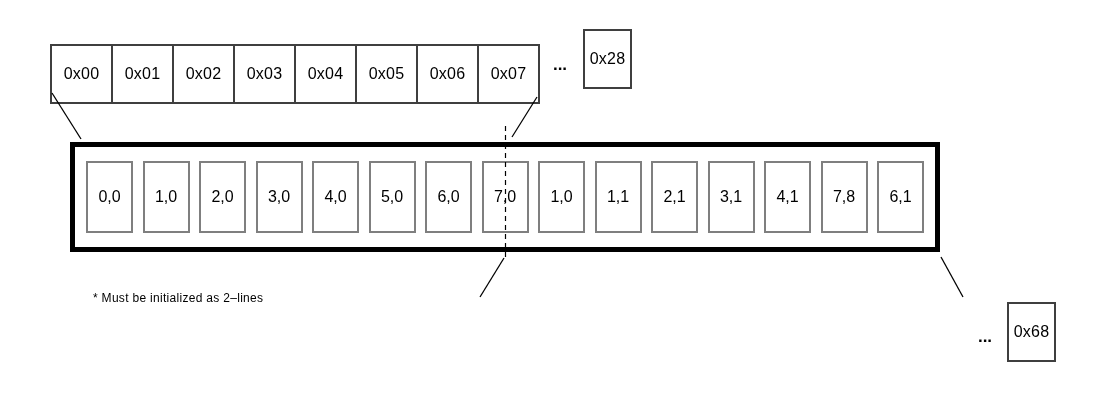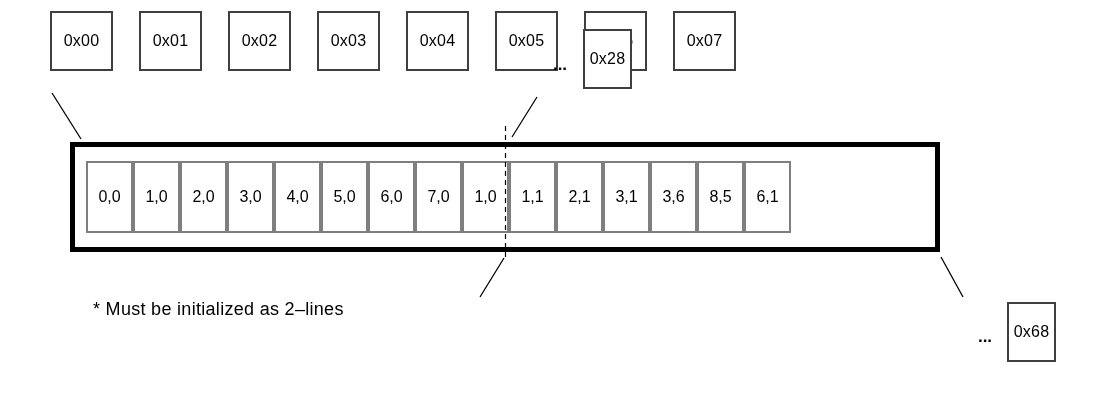--- a/index.html
+++ b/index.html
@@ -15,21 +15,21 @@
     font-family: "Liberation Sans", sans-serif;
     color: #000000;
     overflow: hidden;
   }
 
   
   .mem-row {
     position: absolute;
     display: flex;
   }
-  .mem-row.top    { left: 50px;  top: 11px; gap: 28px; }
+  .mem-row.top    { left: 50px;  top: 44px; }
   .mem-row.bottom { left: 478px; top: 302px; }
 
   .mem-cell {
     box-sizing: border-box;
     width: 63px;
     height: 60px;
     border: 2px solid #3f3f3f;
     background: #ffffff;
     display: flex;
     align-items: center;
@@ -70,40 +70,40 @@
     position: absolute;
     left: 70px;
     top: 142px;
     width: 870px;
     height: 110px;
     box-sizing: border-box;
     border: 5px solid #000000;
     background: #ffffff;
     display: flex;
     align-items: center;
-    justify-content: flex-start;
+    justify-content: space-between;
     padding: 12px 11px;
   }
   .buffer-cell {
     box-sizing: border-box;
     width: 47px;
     height: 72px;
     border: 2px solid #7f7f7f;
     background: #ffffff;
     display: flex;
     align-items: center;
     justify-content: center;
     font-size: 16px;
   }
 
   .footnote {
     position: absolute;
     left: 93px;
-    top: 299px;
-    font-size: 18px;
+    top: 291px;
+    font-size: 12px;
     letter-spacing: 0.3px;
   }
 
   .overlay {
     position: absolute;
     left: 0;
     top: 0;
     pointer-events: none;
   }
 </style>
@@ -131,22 +131,22 @@
     <div class="buffer-cell">2,0</div>
     <div class="buffer-cell">3,0</div>
     <div class="buffer-cell">4,0</div>
     <div class="buffer-cell">5,0</div>
     <div class="buffer-cell">6,0</div>
     <div class="buffer-cell">7,0</div>
     <div class="buffer-cell">1,0</div>
     <div class="buffer-cell">1,1</div>
     <div class="buffer-cell">2,1</div>
     <div class="buffer-cell">3,1</div>
-    <div class="buffer-cell">3,6</div>
-    <div class="buffer-cell">8,5</div>
+    <div class="buffer-cell">4,1</div>
+    <div class="buffer-cell">7,8</div>
     <div class="buffer-cell">6,1</div>
   </div>
 
   <div class="ellipsis bottom-ell">...</div>
   <div class="single-cell bottom-last">0x68</div>
 
   <div class="footnote">* Must be initialized as 2–lines</div>
 
   <svg class="overlay" width="1113" height="400" viewBox="0 0 1113 400">
     <line x1="52" y1="93" x2="81" y2="139" stroke="#000000" stroke-width="1.3"></line>

